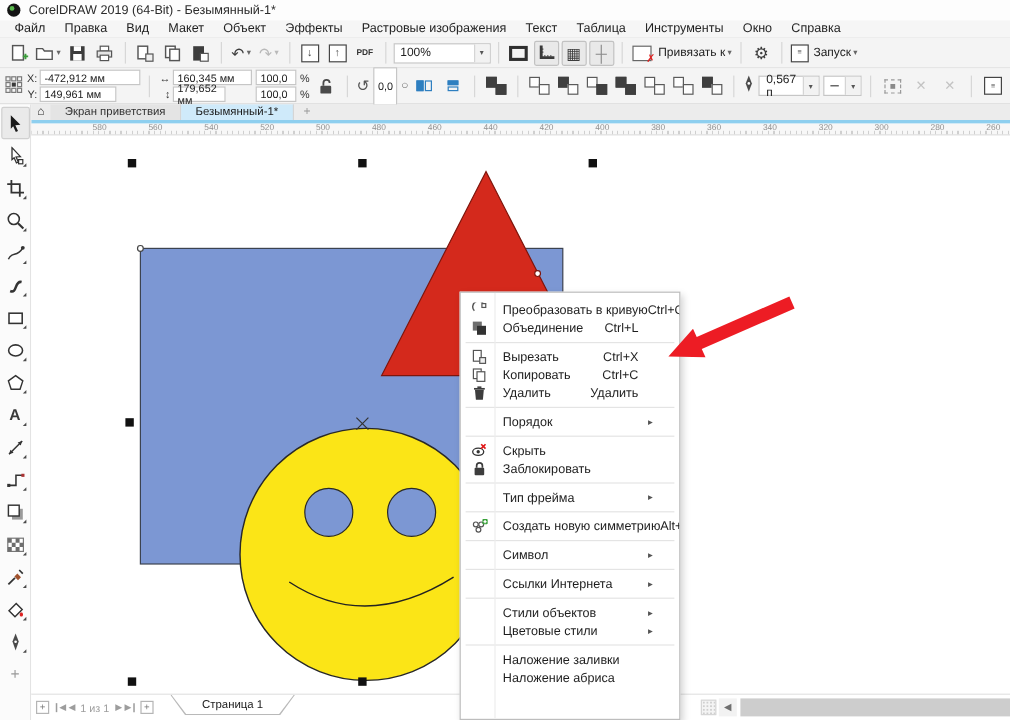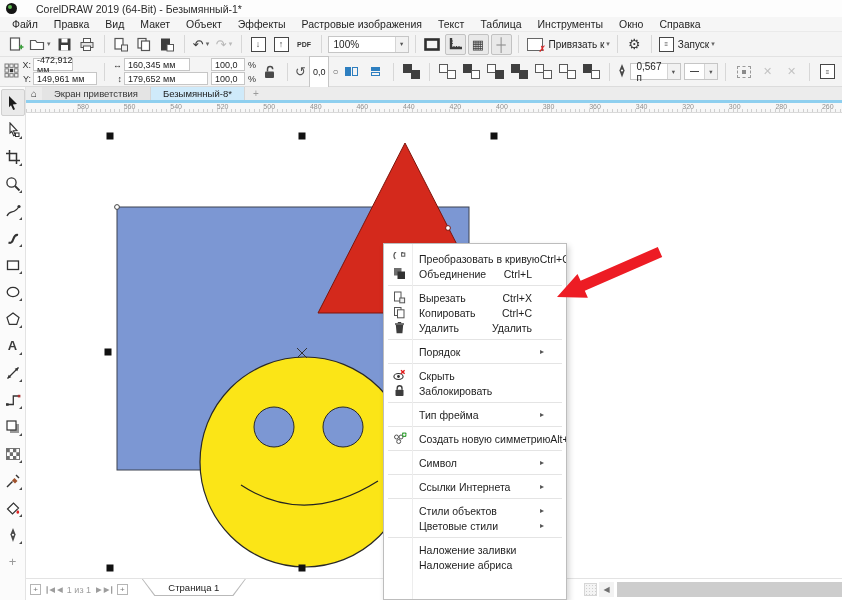--- a/index.html
+++ b/index.html
@@ -2,21 +2,21 @@
 <html><head>
 <meta charset="utf-8">
 <style>
   * { margin:0; padding:0; box-sizing:border-box; }
   html,body { width:842px; height:600px; overflow:hidden; background:#fff;
     font-family:"Liberation Sans", sans-serif; -webkit-font-smoothing:antialiased; }
   #app { position:relative; width:842px; height:600px; background:#fff; font-size:11px; color:#222; }
 
   
   .titlebar { position:absolute; left:0; top:0; width:100%; height:17px; background:#fdfdfd;
-    display:flex; align-items:center; gap:19px; padding-left:6px; }
+    display:flex; align-items:center; gap:7px; padding-left:6px; }
   .corel-logo { width:11px; height:11px; border-radius:50%; background:#151515; position:relative; flex:0 0 auto; }
   .corel-logo::after { content:""; position:absolute; left:2px; top:2px; width:4px; height:4px;
     border-radius:50%; background:#59b94c; }
   .title-text { font-size:10.5px; color:#2b2b2b; }
 
   
   .menubar { position:absolute; left:0; top:17px; width:100%; height:15px; background:#f6f6f6;
     display:flex; align-items:center; padding-left:4px; border-bottom:1px solid #eaeaea; }
   .menubar span { padding:0 8px; font-size:10.5px; color:#1f1f1f; cursor:default; }
 
@@ -275,36 +275,36 @@
         <rect x="1" y="5.8" width="3.4" height="3.4" fill="none" stroke="#7a7a7a"></rect>
           <rect x="5.8" y="5.8" width="3.4" height="3.4" fill="#3a3a3a"></rect>
           <rect x="10.6" y="5.8" width="3.4" height="3.4" fill="none" stroke="#7a7a7a"></rect>
         <rect x="1" y="10.6" width="3.4" height="3.4" fill="none" stroke="#7a7a7a"></rect>
           <rect x="5.8" y="10.6" width="3.4" height="3.4" fill="none" stroke="#7a7a7a"></rect>
           <rect x="10.6" y="10.6" width="3.4" height="3.4" fill="none" stroke="#7a7a7a"></rect>
       </svg></span>
     <span class="pcol">
       <span class="prow">
           <span class="plab">X:</span>
-        <span class="pfield" style="width:40px">-472,912 мм</span>
+        <span class="pfield" style="width:84px">-472,912 мм</span>
         </span>
       <span class="prow">
           <span class="plab">Y:</span>
         <span class="pfield" style="width:64px">149,961 мм</span>
         </span>
     </span>
     <span class="tsep"></span>
     <span class="pcol">
       <span class="prow">
           <span class="plab" style="width:10px">↔</span>
         <span class="pfield" style="width:66px">160,345 мм</span>
         </span>
       <span class="prow">
           <span class="plab" style="width:10px">↕</span>
-        <span class="pfield" style="width:84px">179,652 мм</span>
+        <span class="pfield" style="width:44px">179,652 мм</span>
         </span>
     </span>
     <span class="pcol">
       <span class="prow">
           <span class="pfield" style="width:34px">100,0</span>
         <span class="plab">%</span>
         </span>
       <span class="prow">
           <span class="pfield" style="width:34px">100,0</span>
         <span class="plab">%</span>
@@ -412,21 +412,21 @@
     <span class="tbtn">
         <span class="boxi" style="font-size:6px">≡</span>
       </span>
   </div>
 
   <div class="tabbar">
     <span class="home-btn">
         <span>⌂</span>
       </span>
     <span class="dtab">Экран приветствия</span>
-    <span class="dtab active" style="background: rgb(207, 234, 250);">Безымянный-8*</span>
+    <span class="dtab active" style="background: rgb(207, 234, 250);">Безымянный-1*</span>
     <span class="newtab">+</span>
   </div>
   <div class="accent-strip" style="background: rgb(142, 207, 239);"></div>
 
   <div class="ruler">
       <span class="rlab" style="left: 57px;">580</span>
       <span class="rlab" style="left: 103.55px;">560</span>
       <span class="rlab" style="left: 150.1px;">540</span>
       <span class="rlab" style="left: 196.65px;">520</span>
       <span class="rlab" style="left: 243.2px;">500</span>

